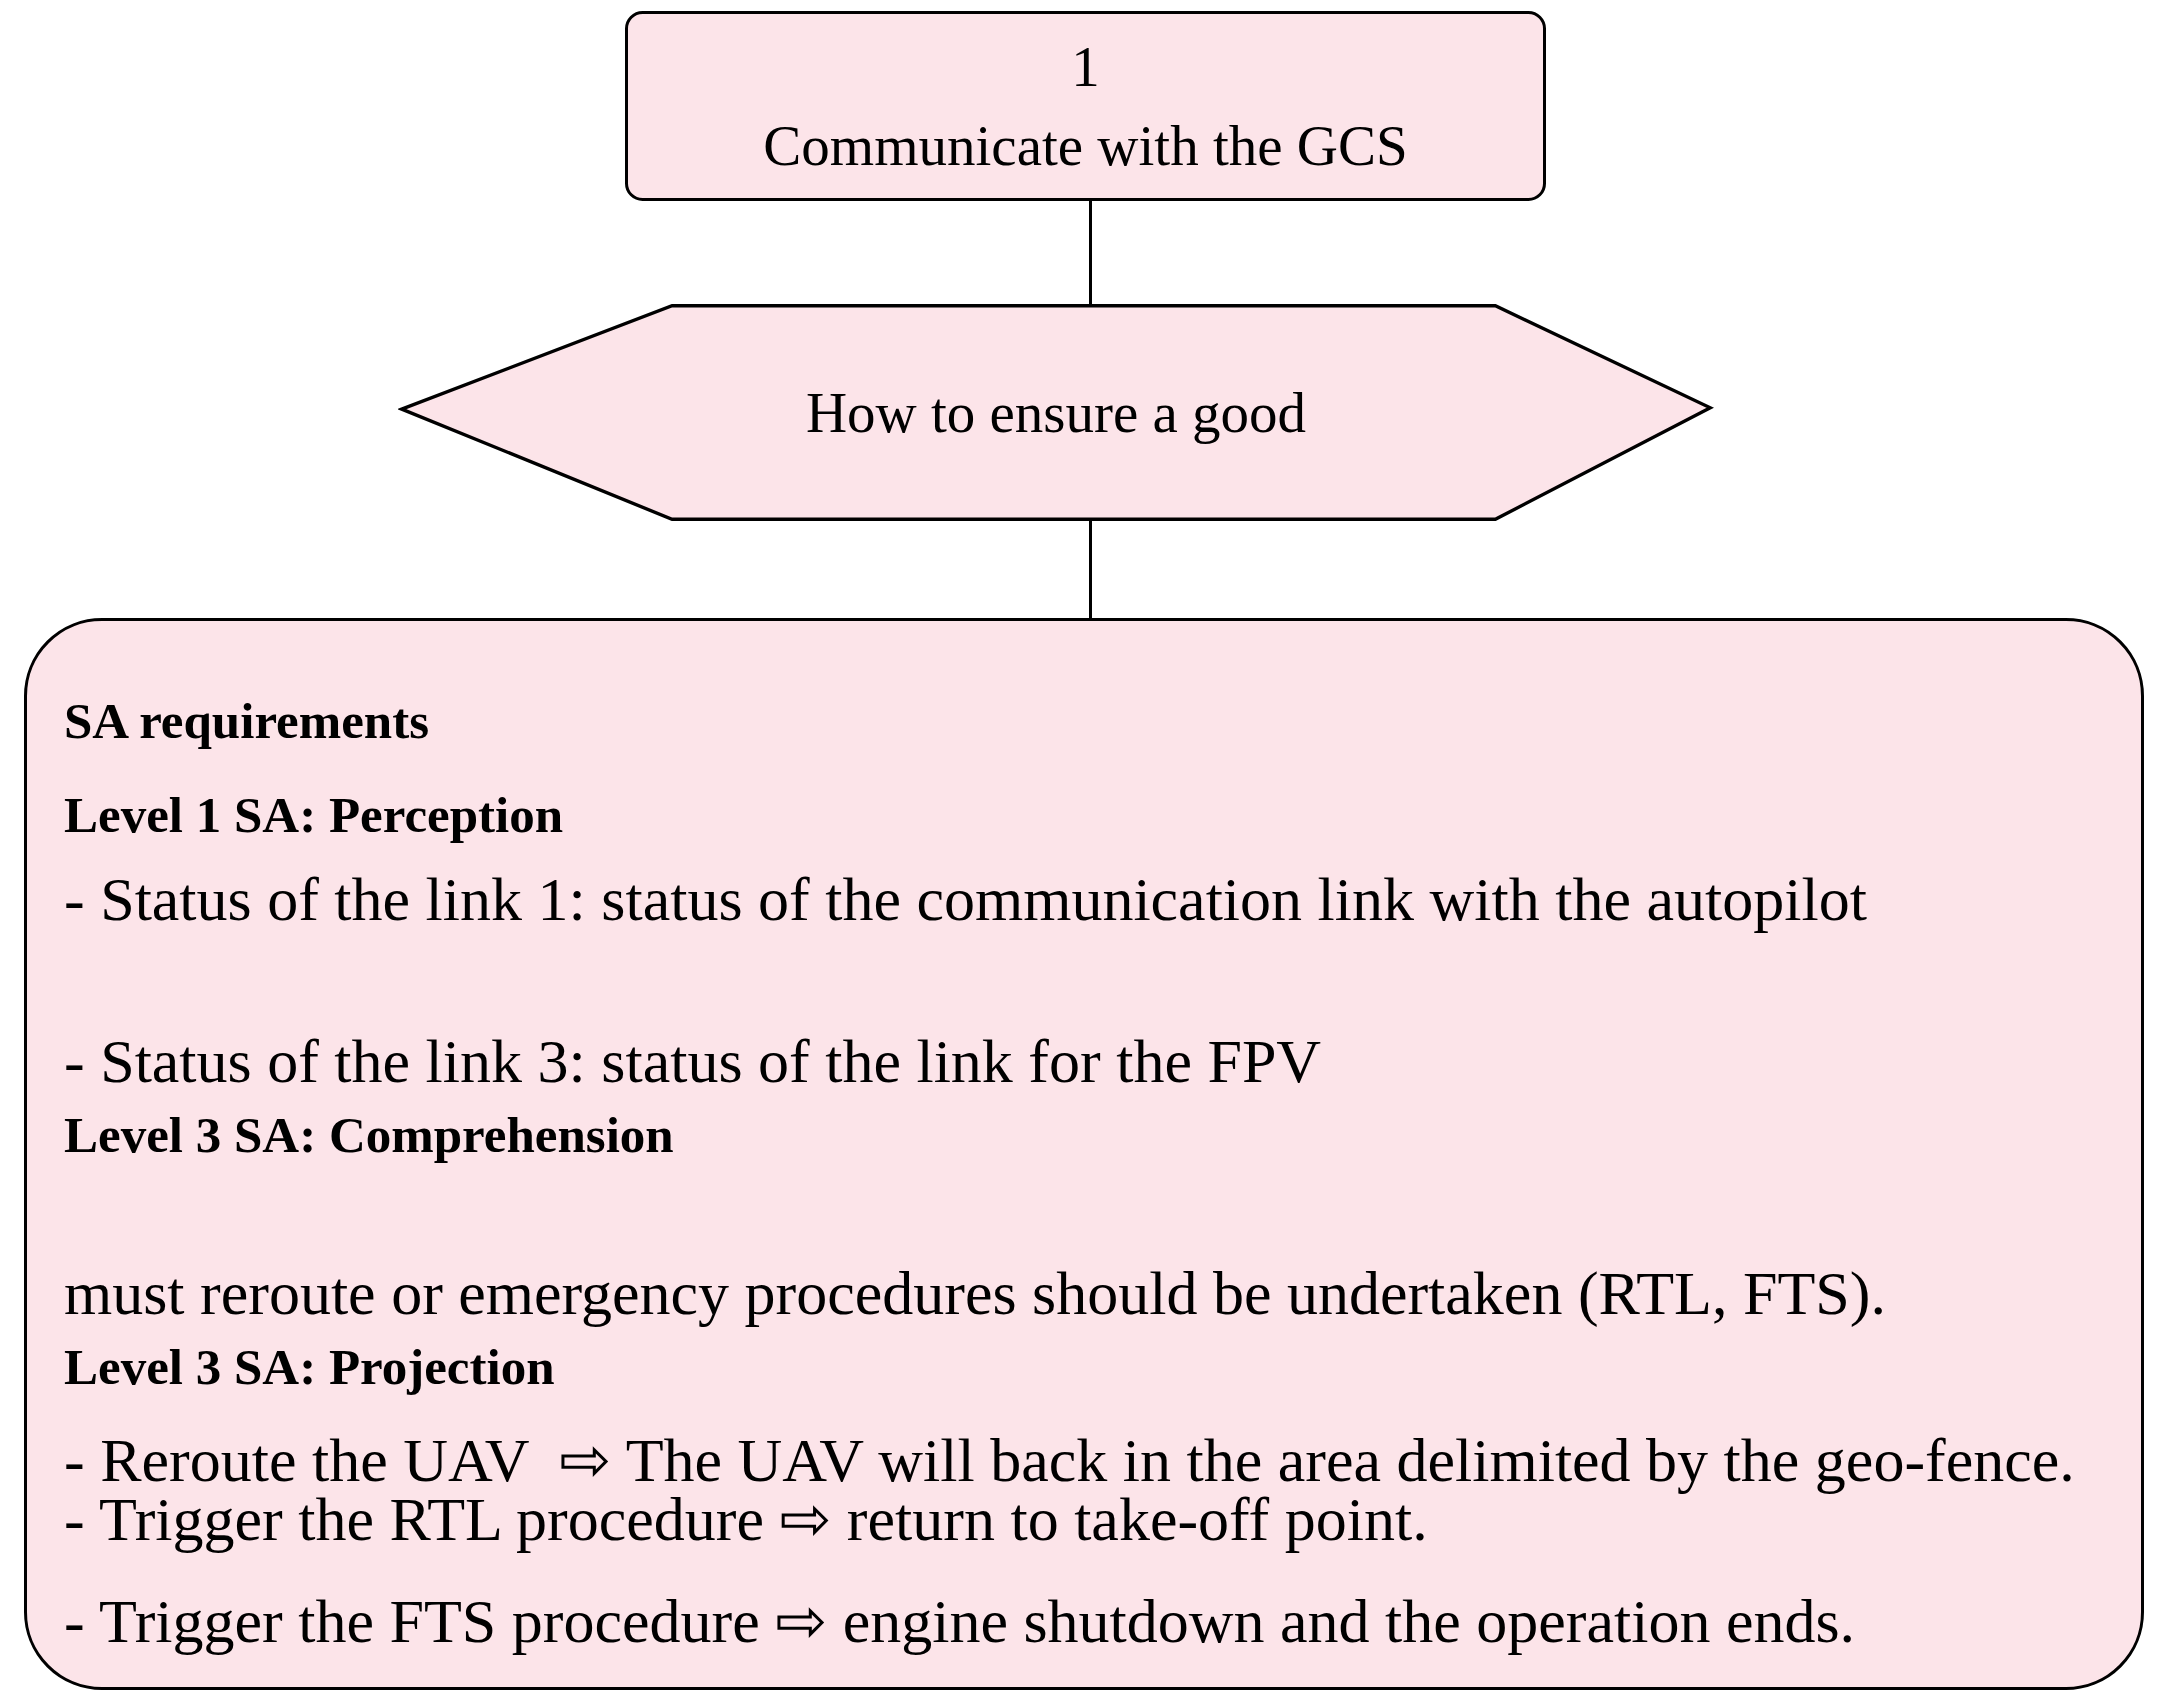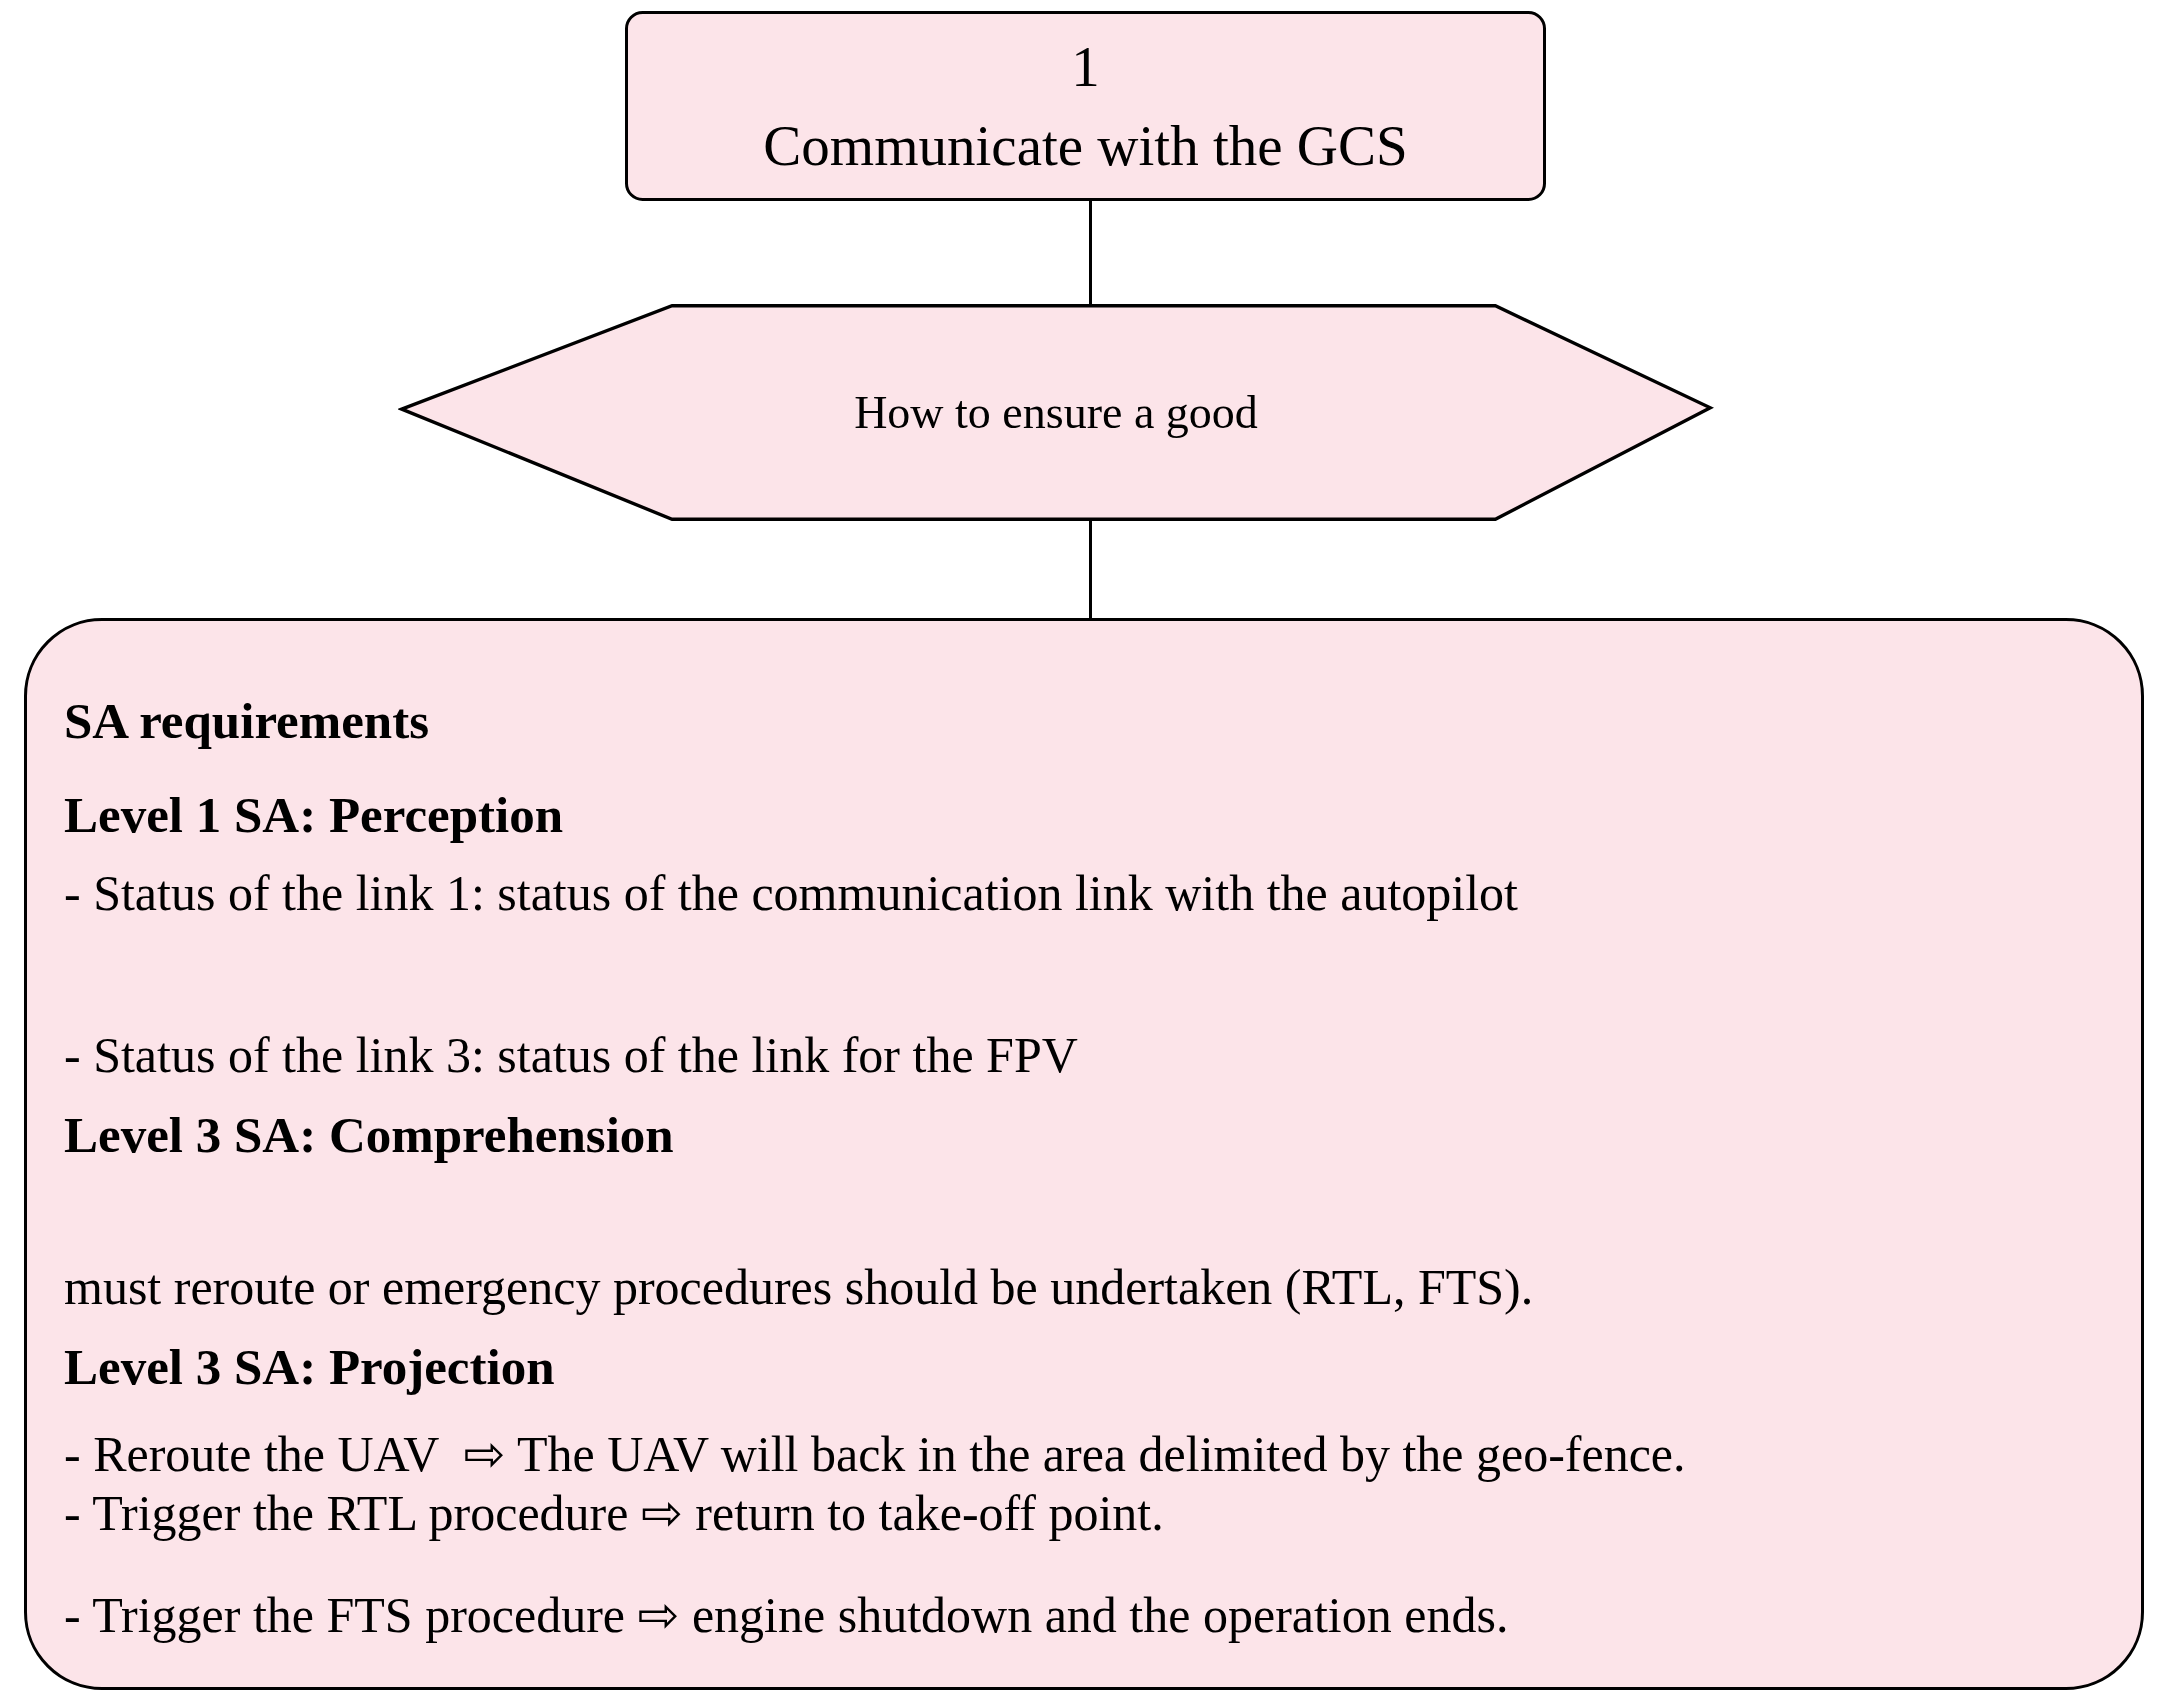--- a/index.html
+++ b/index.html
@@ -29,33 +29,33 @@
   
   .connector{position:absolute;width:2.7px;background:var(--shape-border);}
   .conn-top{left:1089px;top:201px;height:106px;}
   .conn-bottom{left:1089px;top:518px;height:102px;}
   
   .hex-wrap{position:absolute;left:398px;top:303px;width:1316px;height:219px;}
   .hex-wrap svg{position:absolute;left:0;top:0;width:100%;height:100%;display:block;}
   .hex-text{
     position:absolute;inset:0;
     display:flex;flex-direction:column;align-items:center;justify-content:center;
-    font-size:46px;line-height:65px;text-align:center;
+    font-size:57px;line-height:65px;text-align:center;
   }
   
   .sa-box{
     position:absolute;left:24px;top:618px;width:2120px;height:1072px;
     background:var(--shape-fill);
     border:3.4px solid var(--shape-border);
     border-radius:78px;
     font-family:Liberation Serif, serif;
   }
   .sa-line{
     position:absolute;left:37px;right:30.5px;
-    font-size:50px;line-height:1.12;
+    font-size:62px;line-height:1.12;
     white-space:pre-wrap;
   }
   .sa-line.bold{font-weight:bold;font-size:51px;}
   .sa-line.justify{
     width:2045px;right:auto;
     white-space:normal;
     text-align:justify;
     text-align-last:justify;
   }
 </style>

